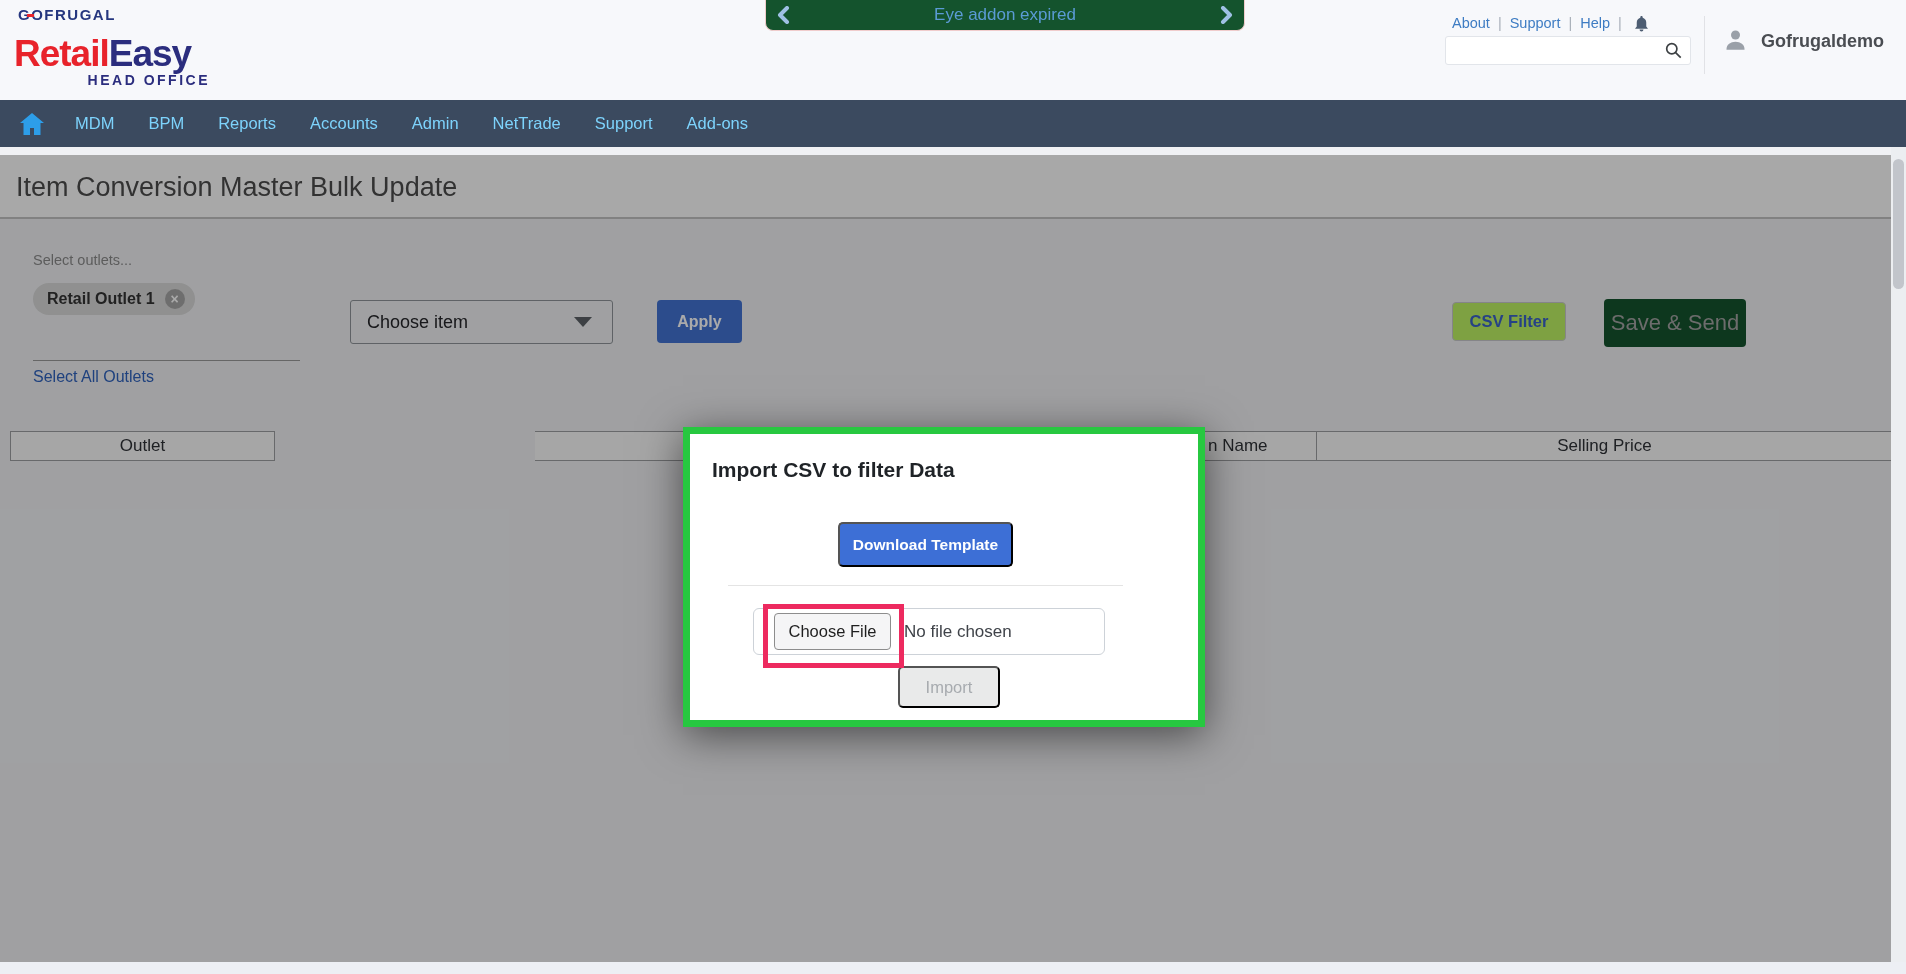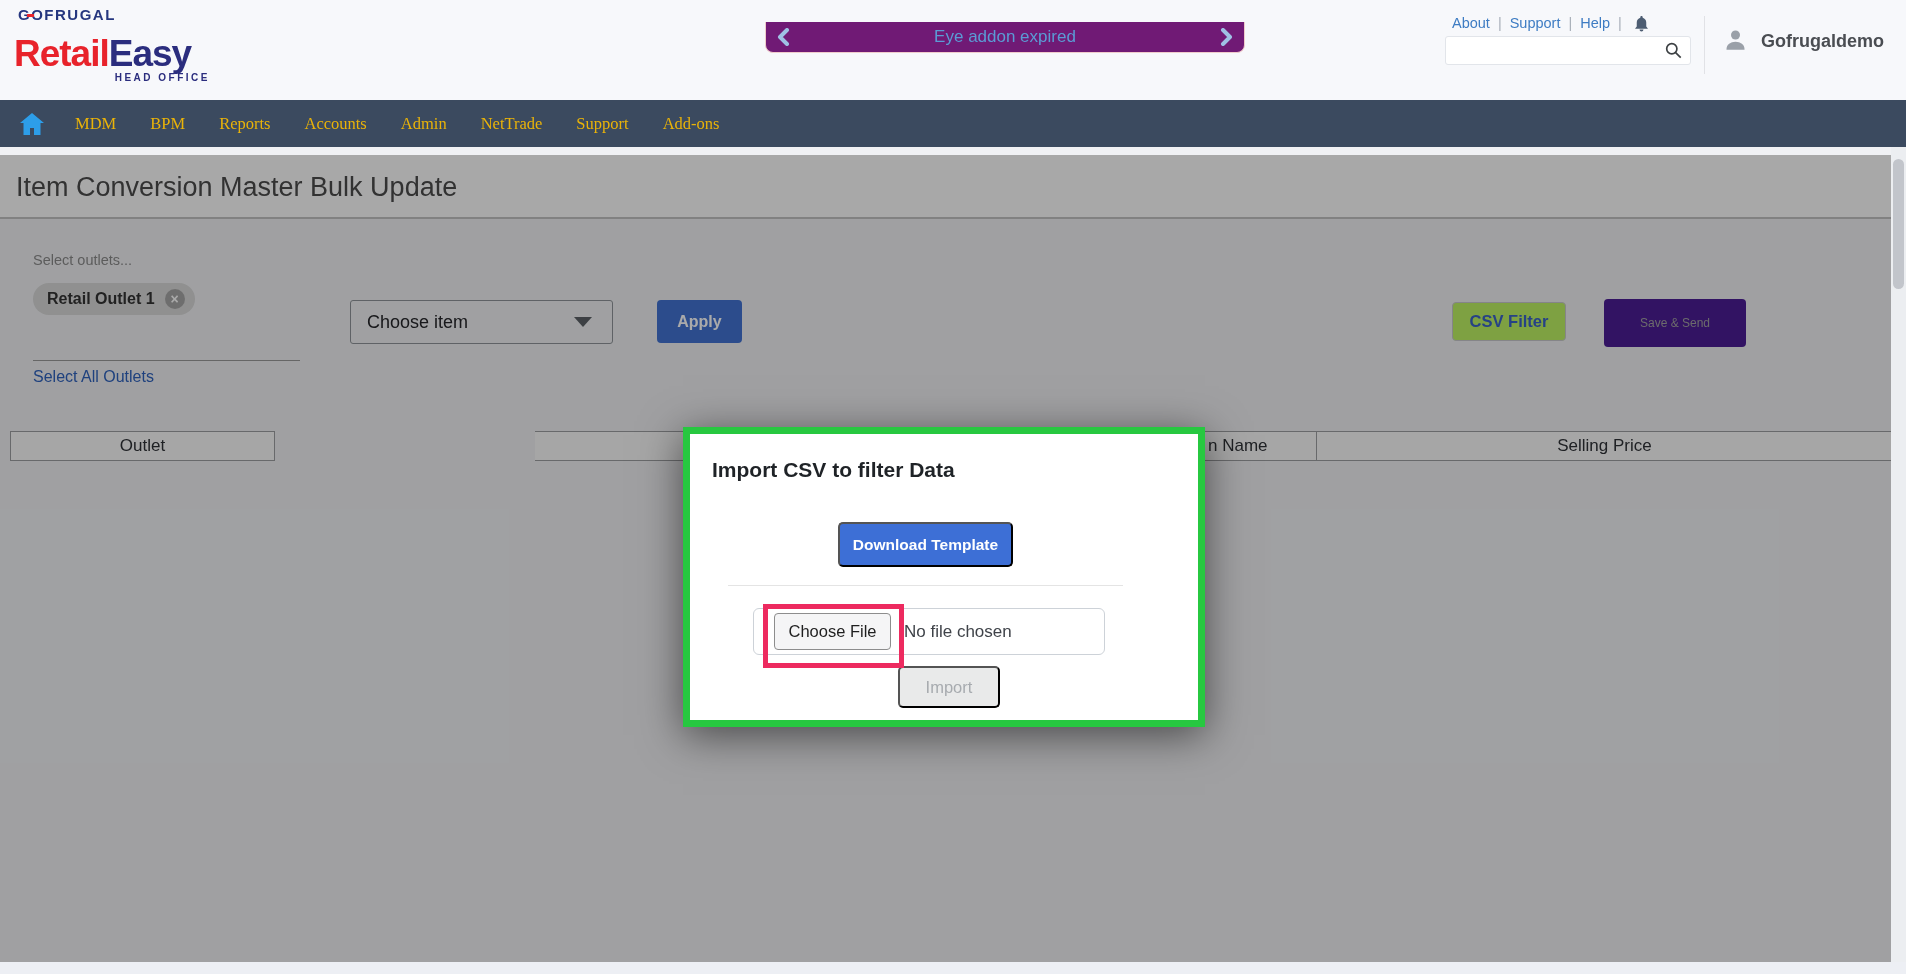--- a/index.html
+++ b/index.html
@@ -7,24 +7,24 @@
   #app{position:relative;width:1906px;height:974px;background:#f0f1f4;overflow:hidden;}
 
   
   .hdr{position:absolute;left:0;top:0;width:1906px;height:100px;background:#f7f8fb;z-index:2;}
   .logo{position:absolute;left:14px;top:6px;width:210px;}
   .logo-top{position:relative;font-size:15px;font-weight:700;letter-spacing:1.5px;color:#25367f;padding-left:4px;}
   .gdash{position:absolute;left:13px;top:8px;width:7px;height:3px;background:#e8262d;}
   .logo-main{font-size:37px;font-weight:700;letter-spacing:-1px;line-height:1.0;margin-top:12px;white-space:nowrap;}
   .logo-main .red{color:#e8232b;}
   .logo-main .blue{color:#2b2d7e;}
-  .logo-sub{width:196px;text-align:right;font-size:10px;font-weight:700;letter-spacing:2.5px;color:#2b2d7e;margin-top:0;}
-
-  .banner{position:absolute;left:765px;top:0;width:480px;height:31px;background:#701a75;border:1px solid #f0cccc;border-top:none;
-          border-radius:0 0 8px 8px;display:flex;align-items:center;justify-content:space-between;padding:0 10px;margin-top:22px;}
+  .logo-sub{width:196px;text-align:right;font-size:14px;font-weight:700;letter-spacing:2.5px;color:#2b2d7e;margin-top:0;}
+
+  .banner{position:absolute;left:765px;top:0;width:480px;height:31px;background:#14532d;border:1px solid #f0cccc;border-top:none;
+          border-radius:0 0 8px 8px;display:flex;align-items:center;justify-content:space-between;padding:0 10px;}
   .banner-text{color:#5b9bd5;font-size:17px;}
   .chev{display:inline-flex;align-items:center;cursor:pointer;}
 
   .links-row{position:absolute;left:1452px;top:13px;display:flex;align-items:center;gap:8px;font-size:14.5px;}
   .links-row a{color:#3e7cc3;text-decoration:none;cursor:pointer;}
   .sep{color:#a9b0ba;}
   .bell{display:inline-flex;margin-left:2px;transform:translateY(1px);cursor:pointer;}
 
   .search-box{position:absolute;left:1445px;top:36px;width:246px;height:29px;background:#ffffff;border:1px solid #e2e5ea;
               border-radius:3px;display:flex;align-items:center;}
@@ -32,21 +32,21 @@
   .search-icon{display:inline-flex;padding-right:8px;cursor:pointer;}
 
   .vdiv{position:absolute;left:1704px;top:16px;width:1px;height:58px;background:#e1e2e6;}
   .user-block{position:absolute;left:1722px;top:26px;display:flex;align-items:center;gap:12px;cursor:pointer;}
   .user-name{font-size:18px;font-weight:700;color:#4a4d52;}
 
   
   .nav{position:absolute;left:0;top:100px;width:1906px;height:47px;background:#3b4a5f;display:flex;align-items:center;
        padding-left:20px;z-index:2;}
   .nav-home{display:inline-flex;margin-right:14px;cursor:pointer;}
-  .nav a{color:#eab308;font-size:16.5px;text-decoration:none;padding:0 17px;line-height:47px;cursor:pointer;font-family:Liberation Serif, serif;}
+  .nav a{color:#7dd3fc;font-size:16.5px;text-decoration:none;padding:0 17px;line-height:47px;cursor:pointer;}
 
   
   .gapstrip{position:absolute;left:0;top:147px;width:1906px;height:8px;background:#e2e4e8;z-index:1;}
   .content{position:absolute;left:0;top:147px;width:1906px;height:815px;background:#f0f1f4;z-index:1;}
   .titlebar{position:absolute;left:0;top:8px;width:1906px;height:64px;background:#fcfcfd;border-bottom:2px solid #c2c2c2;}
   .titlebar h1{margin:0;padding-left:16px;font-size:27px;font-weight:400;color:#4c4c4c;line-height:64px;}
 
   .lbl-outlets{position:absolute;left:33px;top:105px;font-size:14.5px;color:#8b8b8b;}
   .chip{position:absolute;left:33px;top:136px;height:32px;display:inline-flex;align-items:center;gap:10px;
         padding:0 10px 0 14px;border-radius:16px;background:#d8d8d8;font-size:16px;font-weight:700;color:#333;cursor:pointer;}
@@ -59,21 +59,21 @@
                display:flex;align-items:center;cursor:pointer;}
   .item-select .sel-label{padding-left:16px;font-size:18px;color:#26262a;flex:1;}
   .caret{width:0;height:0;border-left:9px solid transparent;border-right:9px solid transparent;border-top:10px solid #5c6166;
          margin-right:20px;}
 
   .btn{border:none;border-radius:4px;cursor:pointer;}
   .apply-btn{position:absolute;left:657px;top:153px;width:85px;height:43px;background:#4273d2;color:#fff;
              font-size:16px;font-weight:700;}
   .csv-btn{position:absolute;left:1452px;top:155px;width:114px;height:39px;background:#bef264;border:1px solid #c8c8cc;
            color:#3a63c8;font-size:16.5px;font-weight:700;}
-  .save-btn{position:absolute;left:1604px;top:152px;width:142px;height:48px;background:#4c1d95;color:#a2a2a2;font-size:12px;text-align:center;}
+  .save-btn{position:absolute;left:1604px;top:152px;width:142px;height:48px;background:#14532d;color:#a2a2a2;font-size:22px;text-align:center;}
 
   .thead{position:absolute;left:10px;top:284px;width:1883px;height:30px;}
   .thc{position:absolute;top:0;height:30px;background:#fafafa;border:1px solid #9c9ea1;border-left:none;
        font-size:17px;color:#2f3237;text-align:center;line-height:28px;white-space:nowrap;overflow:hidden;}
   .thc.first{border-left:1px solid #9c9ea1;}
   .thc .off-label{position:absolute;left:168px;top:0;line-height:28px;}
 
   .overlay{position:absolute;left:0;top:155px;width:1906px;height:807px;background:rgba(0,0,0,0.335);z-index:10;}
   .scrollstrip{position:absolute;left:1891px;top:147px;width:15px;height:815px;background:#eceef1;z-index:12;}
   .scrollthumb{position:absolute;left:2px;top:12px;width:11px;height:130px;background:#c2c5cb;border-radius:6px;cursor:pointer;}

